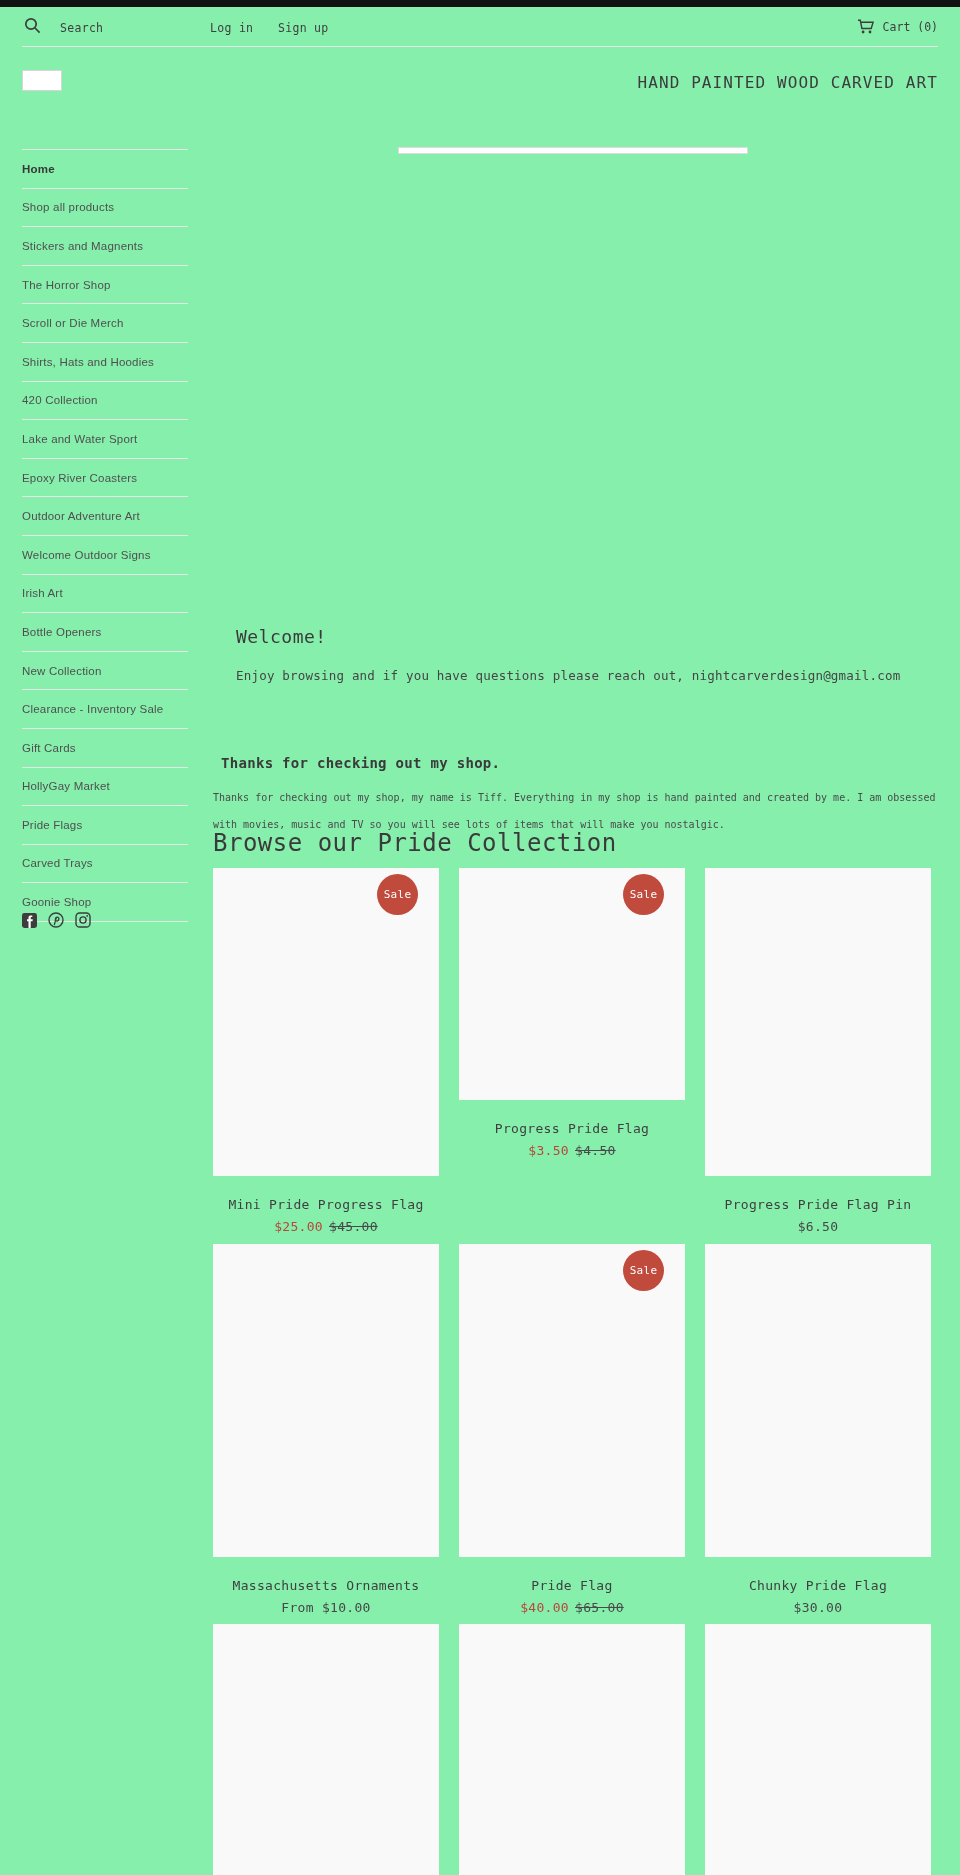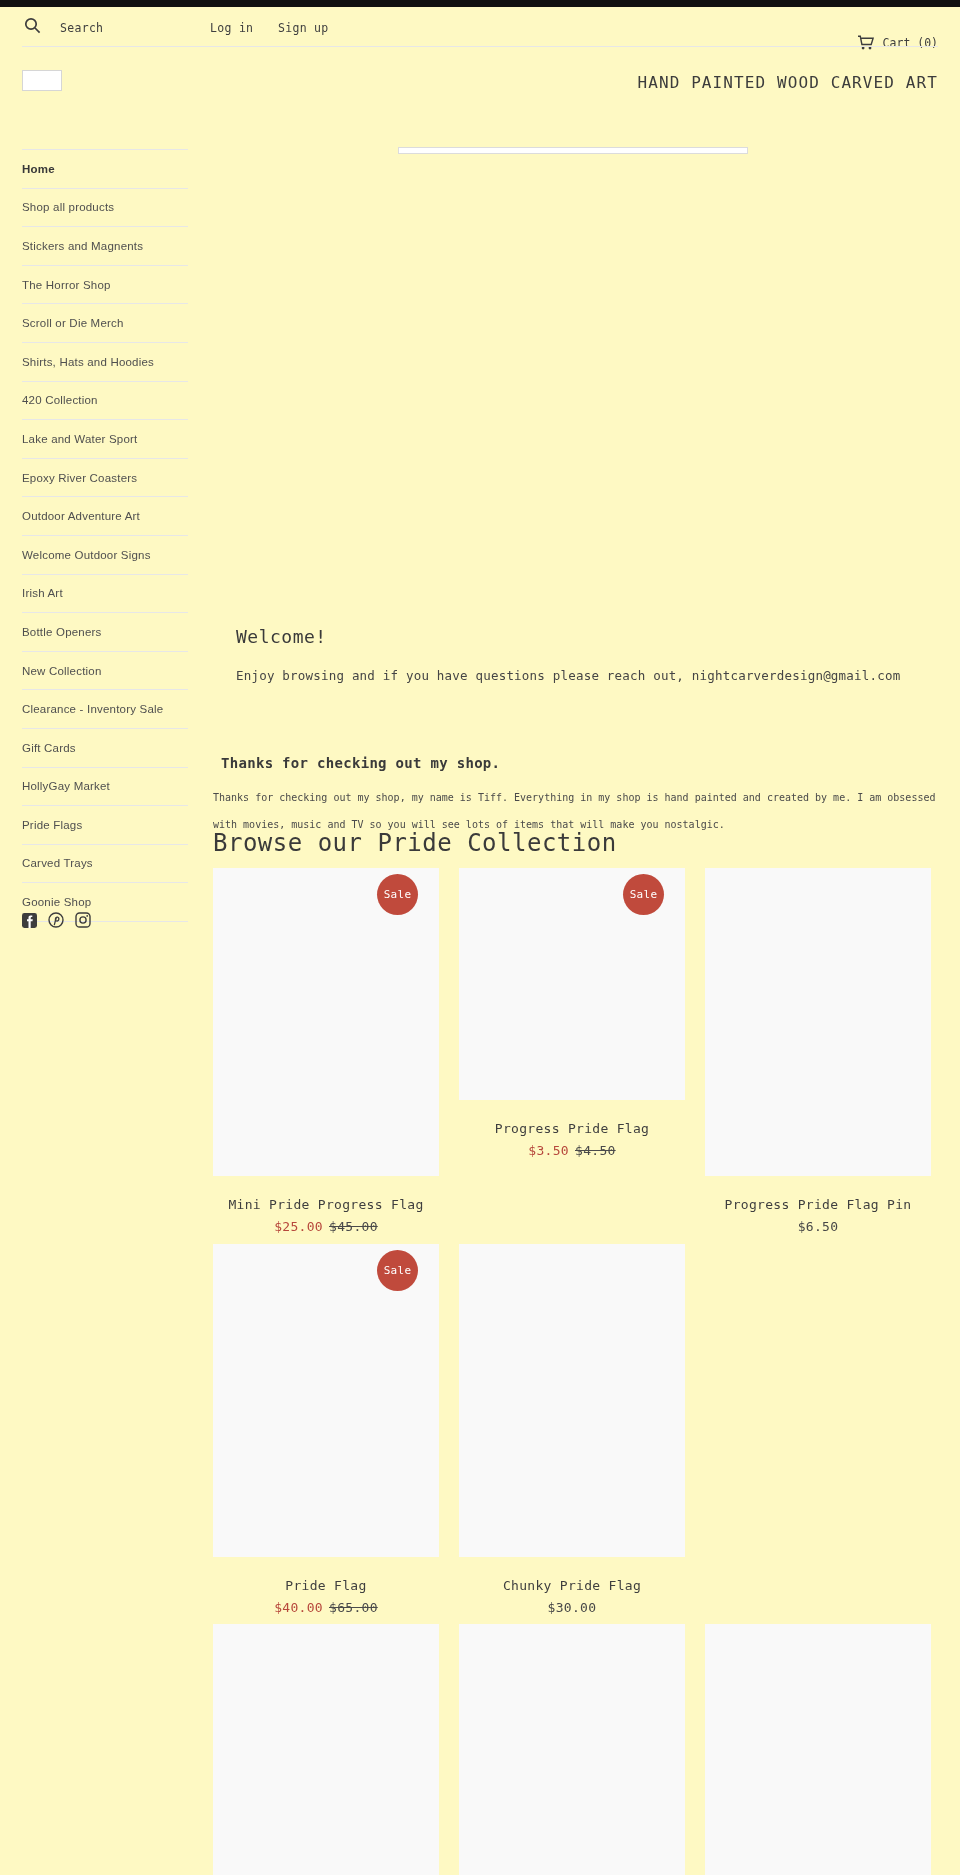--- a/index.html
+++ b/index.html
@@ -1,28 +1,28 @@
 <!DOCTYPE html>
 <html><head>
 <meta charset="utf-8">
 <style>
   html,body{margin:0;padding:0;background:#fff;}
-  .page{position:relative;width:960px;height:1875px;overflow:hidden;background:#fef9c3;
+  .page{position:relative;width:960px;height:1875px;overflow:hidden;background:#86efac;
         font-family:"DejaVu Sans Mono",monospace;color:var(--text-dark,#3d3d3d);}
 
   
   .black-strip{position:absolute;left:0;top:0;width:960px;height:7px;background:var(--strip,#111);}
 
   
   .topbar{position:absolute;left:0;top:7px;width:960px;height:39px;}
   .tb-item{position:absolute;top:13px;font-size:11.5px;line-height:16px;color:#3f3f3f;
            letter-spacing:.3px;cursor:pointer;white-space:nowrap;}
   .tb-icon{position:absolute;top:10px;}
   .cart-wrap{position:absolute;right:22px;top:12px;display:flex;align-items:center;gap:8px;
-             font-size:11.5px;color:#3f3f3f;cursor:pointer;margin-top:16px;}
+             font-size:11.5px;color:#3f3f3f;cursor:pointer;}
   .topbar-divider{position:absolute;left:22px;right:22px;top:46px;height:1px;background:var(--divider,#e8e8e8);}
 
   
   .logo-box{position:absolute;left:22px;top:70px;width:38px;height:19px;background:#fff;
             border:1px solid #d6d6d6;display:block;cursor:pointer;}
   .shop-title{position:absolute;right:22px;top:73px;font-size:16px;letter-spacing:1.1px;
               color:#3c3c3c;white-space:nowrap;}
   .collapsed-embed{position:absolute;left:398px;top:147px;width:348px;height:5px;
                    background:#fff;border:1px solid #dcdcdc;}
 
@@ -168,20 +168,25 @@
           <div class="card-price"><span class="sale-price">$3.50</span><span class="compare-price">$4.50</span></div>
         </div>
         <div class="card">
           <div class="card-img" style="height: 308px;"></div>
           <div class="card-title">Progress Pride Flag Pin</div>
           <div class="card-price">$6.50</div>
         </div>
       </div>
       <div class="prow" style="top: 1244px;">
         <div class="card">
+          <div class="card-img" style="height: 313px;"></div>
+          <div class="card-title">Massachusetts Ornaments</div>
+          <div class="card-price">From $10.00</div>
+        </div>
+        <div class="card">
           <div class="card-img" style="height: 313px;">
             <div class="badge">Sale</div>
           </div>
           <div class="card-title">Pride Flag</div>
           <div class="card-price"><span class="sale-price">$40.00</span><span class="compare-price">$65.00</span></div>
         </div>
         <div class="card">
           <div class="card-img" style="height: 313px;"></div>
           <div class="card-title">Chunky Pride Flag</div>
           <div class="card-price">$30.00</div>

